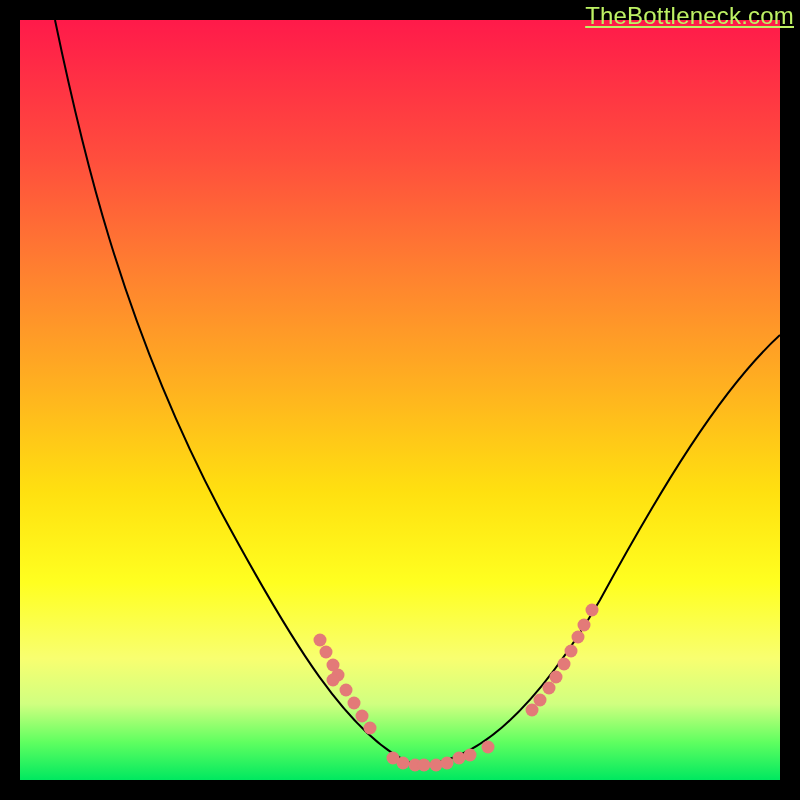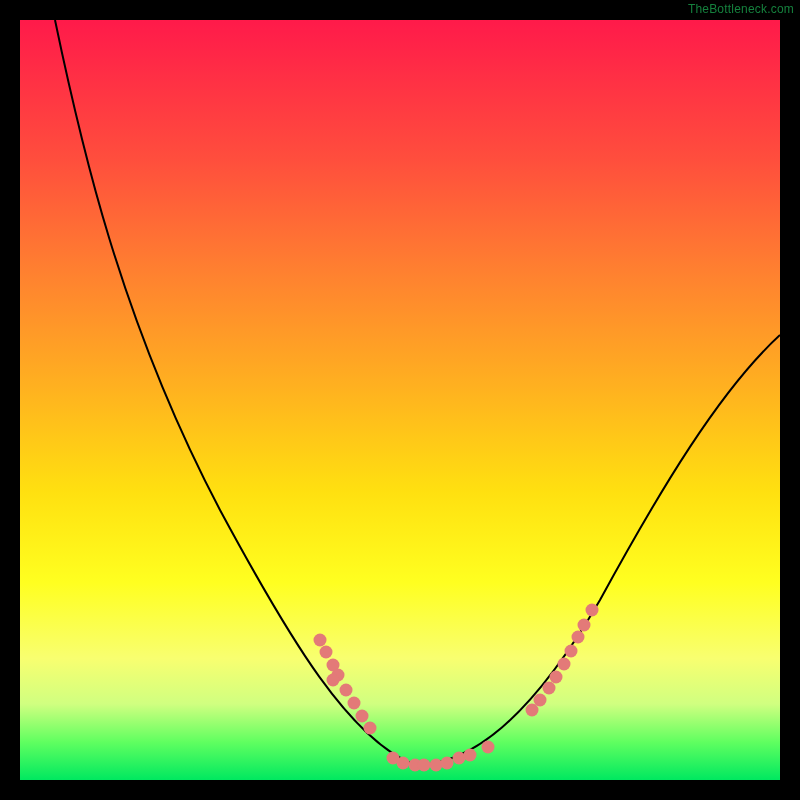--- a/index.html
+++ b/index.html
@@ -26,23 +26,24 @@
       #f8ff70 84%,
       #d0ff80 90%,
       #60ff60 95%,
       #00e860 100%);
   }
   .watermark {
     position: absolute;
     top: 2px;
     right: 6px;
     font-family: Arial, Helvetica, sans-serif;
-    font-size: 12px;
-    color: #15803d;
+    font-size: 24px;
+    color: #bef264;
     letter-spacing: 0.2px;
+    text-decoration: underline;
   }
   svg.curve {
     position: absolute;
     left: 0;
     top: 0;
     width: 760px;
     height: 760px;
   }
   .curve-path {
     fill: none;

